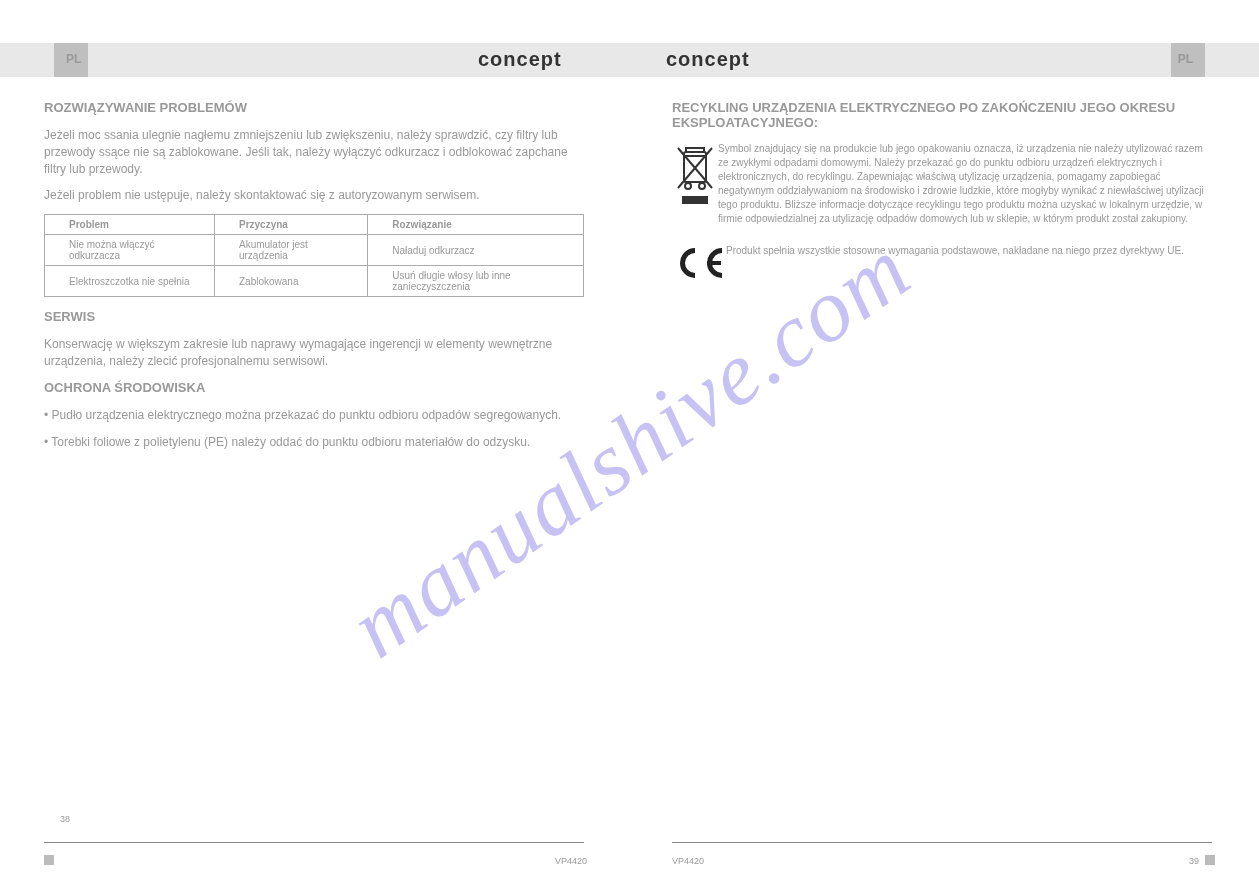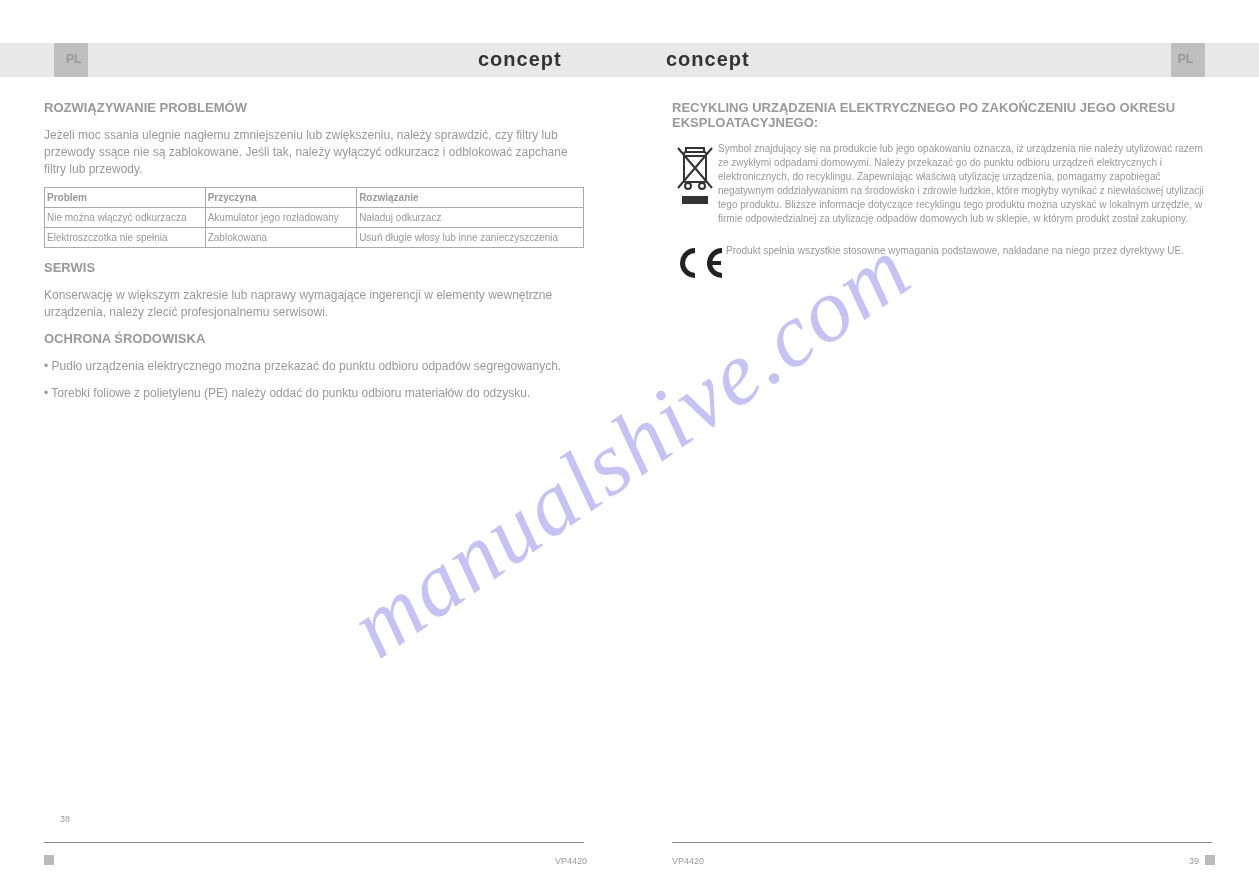--- a/index.html
+++ b/index.html
@@ -99,21 +99,21 @@
     margin-bottom: 10px;
   }
   .col-left table {
     border-collapse: collapse;
     width: 100%;
     margin-top: 8px;
     margin-bottom: 12px;
   }
   .col-left td {
     border: 1px solid #aaa;
-    padding: 4px 2px;
+    padding: 4px 24px;
     font-size: 10px;
     color: #999;
   }
   .col-left td.header-cell {
     font-weight: bold;
   }
   .right-flex {
     display: flex;
     align-items: flex-start;
     gap: 0;
@@ -208,31 +208,32 @@
 <div class="tab-right"></div>
 
 <span class="lang-left">PL</span>
 <span class="brand-left">concept</span>
 <span class="brand-right">concept</span>
 <span class="lang-right">PL</span>
 
 <div class="col-left">
   <div class="section-title">ROZWIĄZYWANIE PROBLEMÓW</div>
   <div class="body-text">Jeżeli moc ssania ulegnie nagłemu zmniejszeniu lub zwiększeniu, należy sprawdzić, czy filtry lub przewody ssące nie są zablokowane. Jeśli tak, należy wyłączyć odkurzacz i odblokować zapchane filtry lub przewody.</div>
+  <div class="body-text">Jeżeli problem nie ustępuje, należy skontaktować się z autoryzowanym serwisem.</div>
 
   <table>
     <tbody>
         <tr>
       <td class="header-cell">Problem</td>
       <td class="header-cell">Przyczyna</td>
       <td class="header-cell">Rozwiązanie</td>
     </tr>
     <tr>
       <td>Nie można włączyć odkurzacza</td>
-      <td>Akumulator jego rozładowany</td>
+      <td>Akumulator jest urządzenia</td>
       <td>Naładuj odkurzacz</td>
     </tr>
     <tr>
       <td>Elektroszczotka nie spełnia</td>
       <td>Zablokowana</td>
       <td>Usuń długie włosy lub inne zanieczyszczenia</td>
     </tr>
   </tbody>
     </table>
 

